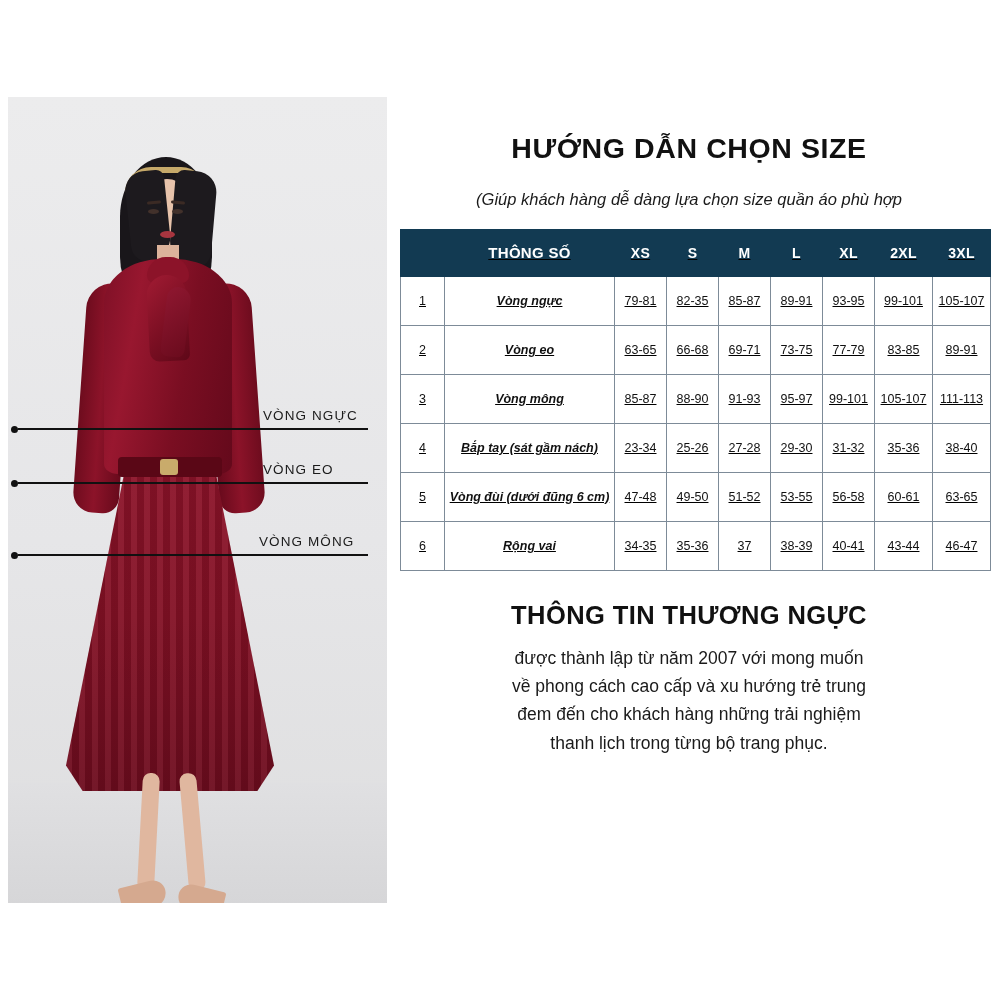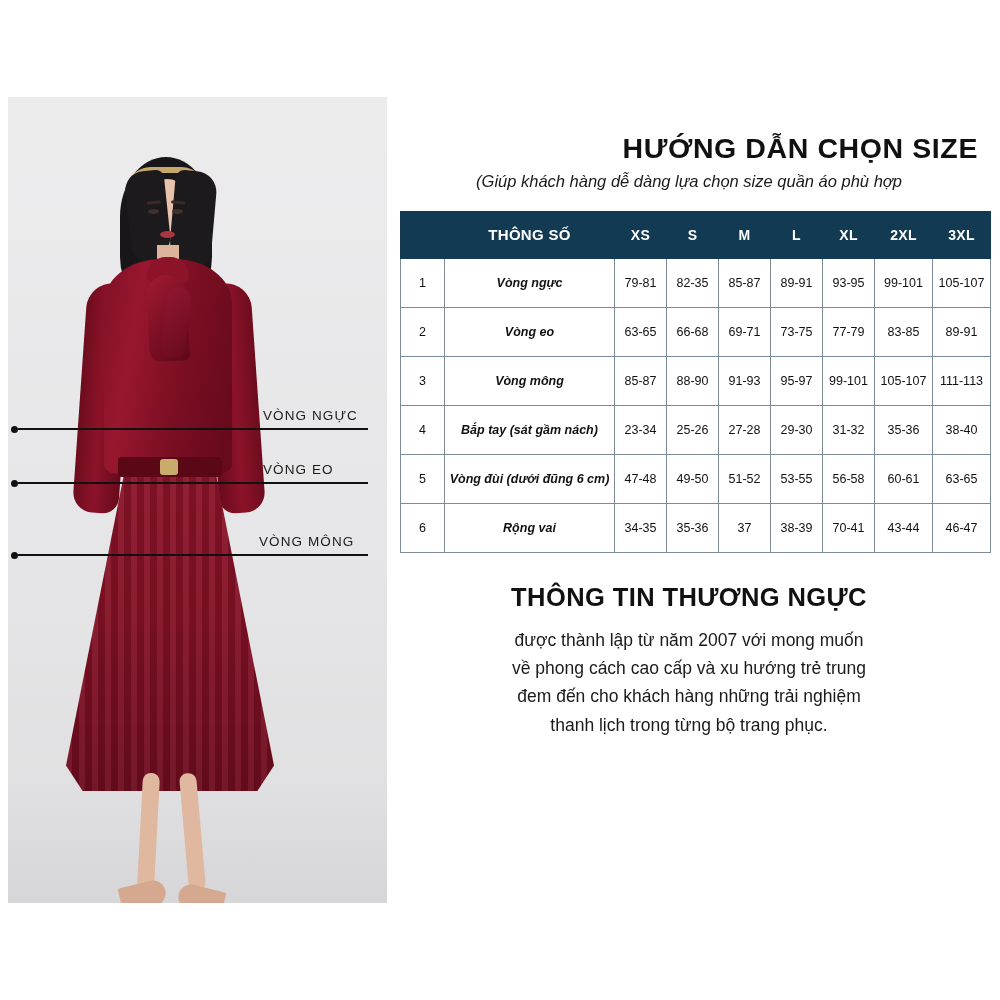--- a/index.html
+++ b/index.html
@@ -182,42 +182,43 @@
   .meas-waist .label { left: 255px; }
   .meas-hip .label   { left: 251px; }
 
   
   .right {
     position: absolute;
     left: 400px;
     top: 130px;
     width: 578px;
   }
-  .title-block { text-align: right; }
+  .title-block { text-align: center; }
   .title-main {
     font-size: 28.5px;
     font-weight: bold;
     letter-spacing: 0.6px;
     color: #111;
     line-height: 1.32;
   }
   .subtitle {
-    margin-top: 4px;
+    margin-top: 22px;
     font-size: 16.5px;
     font-style: italic;
     color: #1a1a1a;
     text-align: center;
   }
 
   
   table.size-table {
     margin-top: 20px;
     border-collapse: collapse;
     width: 578px;
     table-layout: fixed;
+    text-decoration: underline;
   }
   table.size-table th, table.size-table td {
     border: 1px solid #7d8b98;
     text-align: center;
     color: #111;
   }
   table.size-table thead th {
     background: #123a52;
     color: #ffffff;
     font-size: 14px;
@@ -403,21 +404,21 @@
           <td>60-61</td>
           <td>63-65</td>
         </tr>
         <tr>
           <td class="idx">6</td>
           <td class="param">Rộng vai</td>
           <td>34-35</td>
           <td>35-36</td>
           <td>37</td>
           <td>38-39</td>
-          <td>70-41</td>
+          <td>40-41</td>
           <td>43-44</td>
           <td>46-47</td>
         </tr>
       </tbody>
     </table>
 
     <div class="brand-title">THÔNG TIN THƯƠNG NGỰC</div>
     <div class="brand-body">
       <div>được thành lập từ năm 2007 với mong muốn</div>
       <div>về phong cách cao cấp và xu hướng trẻ trung</div>

